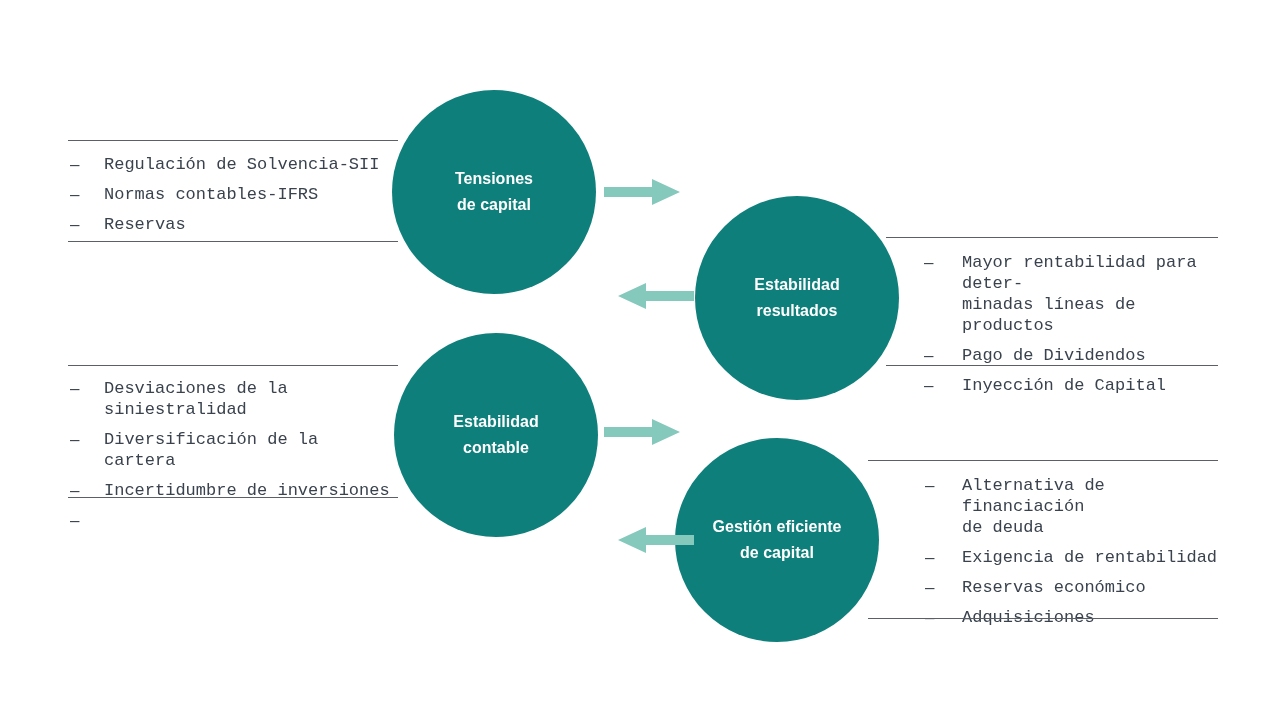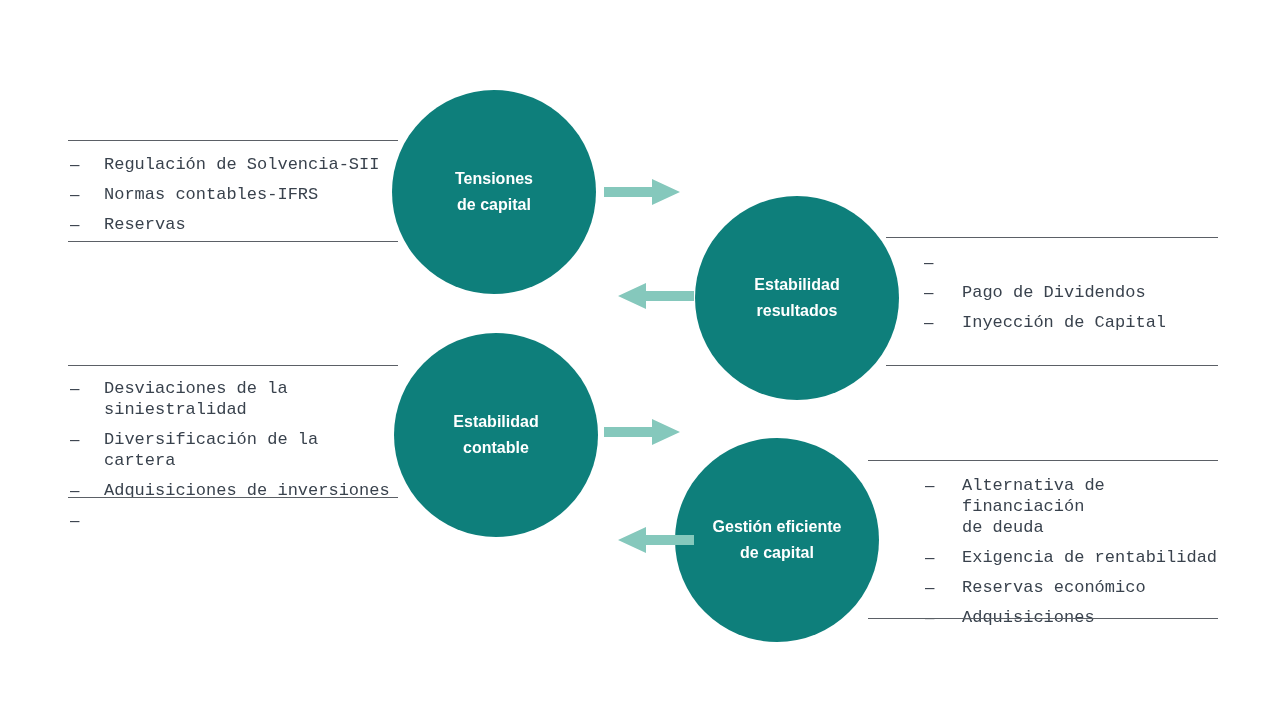--- a/index.html
+++ b/index.html
@@ -80,20 +80,22 @@
       </div>
     </div>
     <div class="rule bottom"></div>
   </div>
 
   <div class="list l2">
     <div class="rule top"></div>
     <div class="items">
       <div class="item">
         <span class="dash">–</span>
+        <span class="txt">Mayor rentabilidad para deter-
+minadas líneas de productos</span>
       </div>
       <div class="item">
         <span class="dash">–</span>
         <span class="txt">Pago de Dividendos</span>
       </div>
       <div class="item">
         <span class="dash">–</span>
         <span class="txt">Inyección de Capital</span>
       </div>
     </div>
@@ -106,21 +108,21 @@
       <div class="item">
         <span class="dash">–</span>
         <span class="txt">Desviaciones de la siniestralidad</span>
       </div>
       <div class="item">
         <span class="dash">–</span>
         <span class="txt">Diversificación de la cartera</span>
       </div>
       <div class="item">
         <span class="dash">–</span>
-        <span class="txt">Adquisiciones de inversiones</span>
+        <span class="txt">Incertidumbre de inversiones</span>
       </div>
       <div class="item">
         <span class="dash">–</span>
       </div>
     </div>
     <div class="rule bottom"></div>
   </div>
 
   <div class="list l4">
     <div class="rule top"></div>

